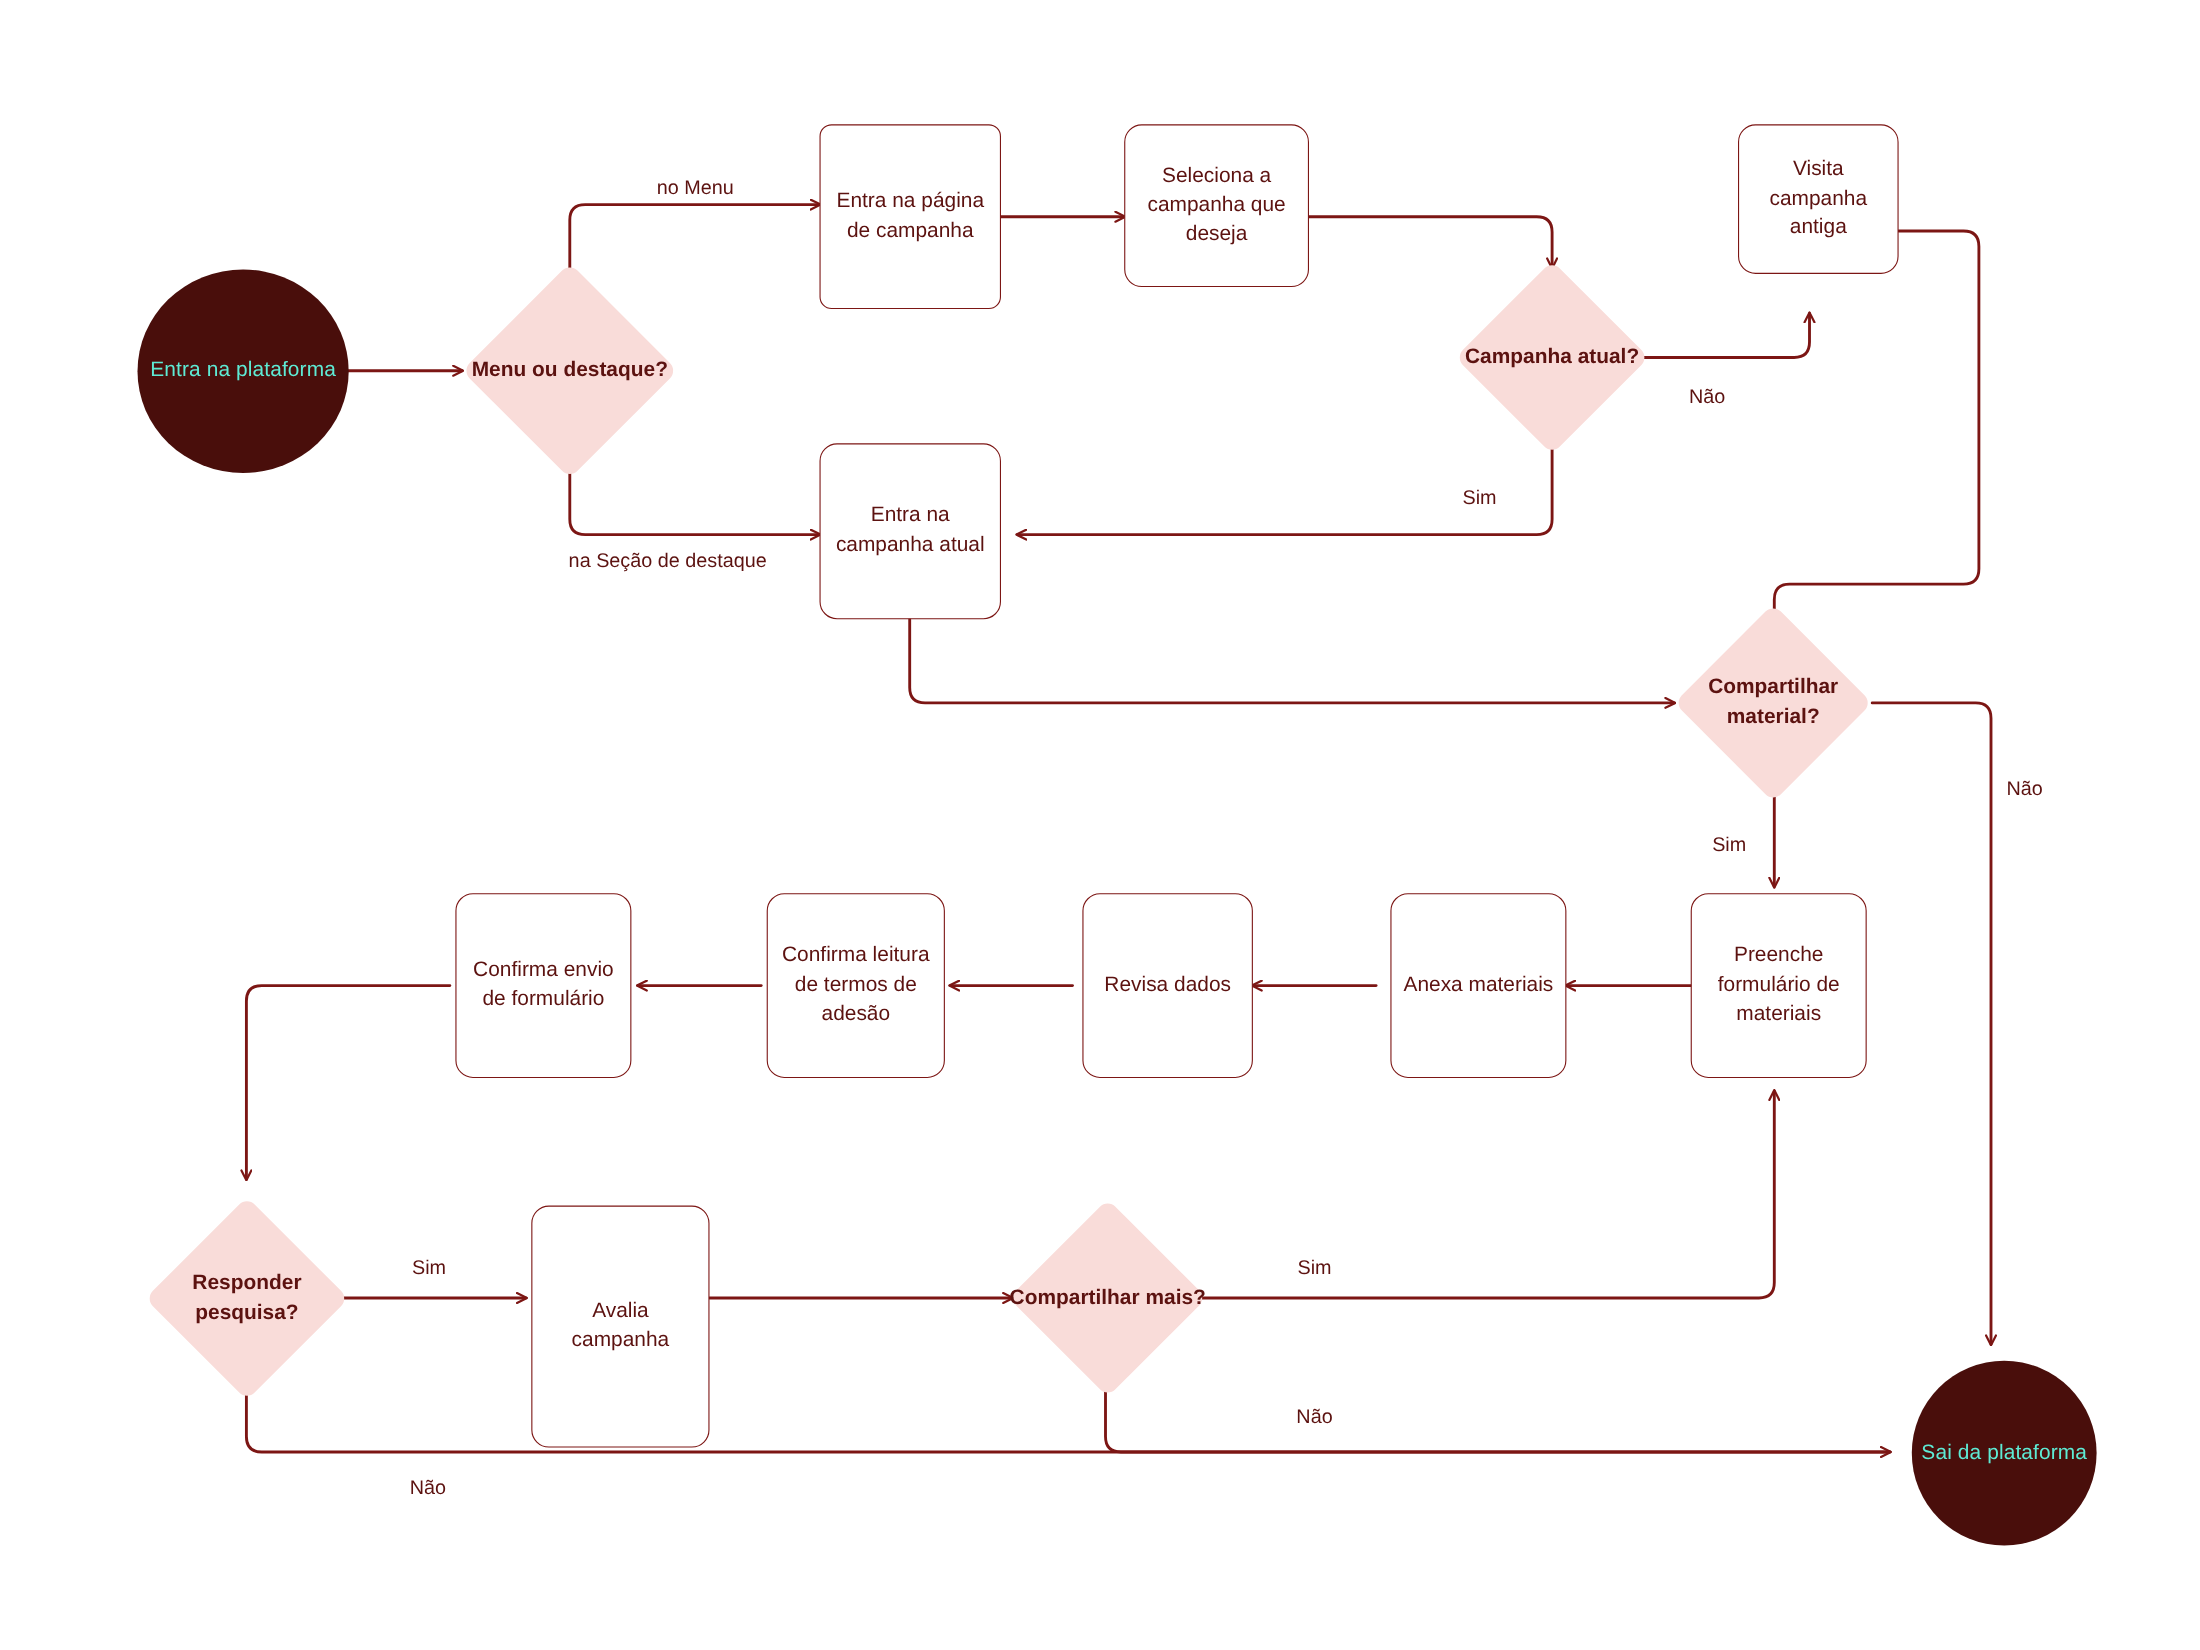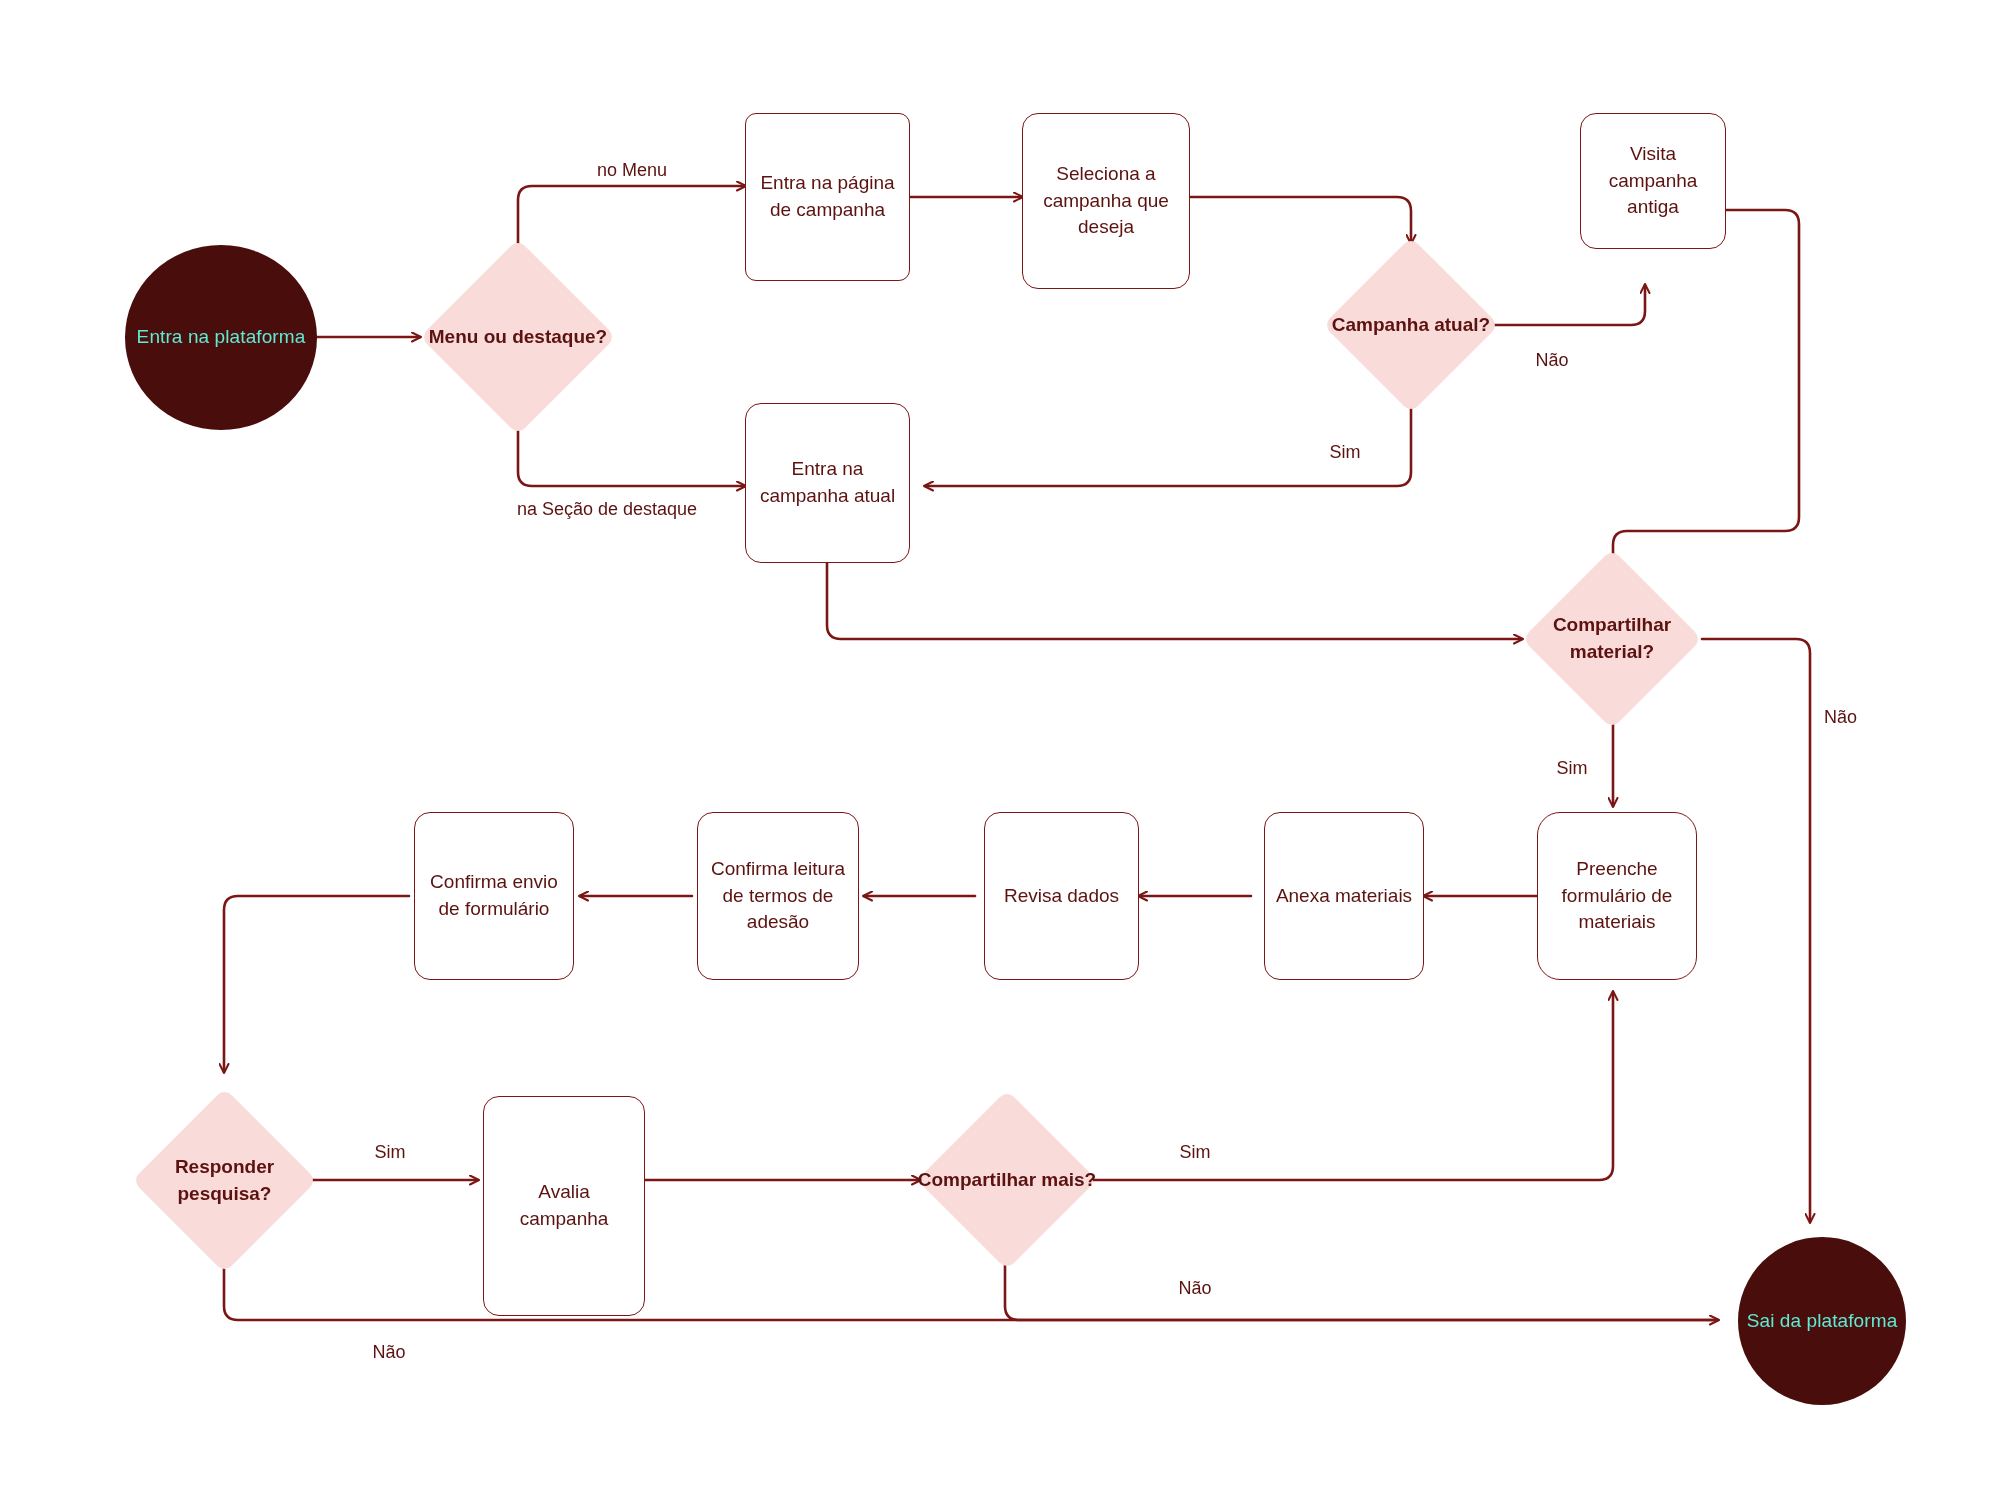--- a/index.html
+++ b/index.html
@@ -142,21 +142,21 @@
 
   <div class="node decision" style="left:420px; top:239px; width:196px; height:196px;">
     <span class="dia"></span>
     <span class="txt">Menu ou destaque?</span>
   </div>
 
   <div class="node process" style="left:745px; top:113px; width:165px; height:168px;border-radius:11px;">
     <span class="txt">Entra na página de campanha</span>
   </div>
 
-  <div class="node process" style="left:1022px; top:113px; width:168px; height:176px;">
+  <div class="node process" style="left:1022px; top:113px; width:168px; height:148px;">
     <span class="txt">Seleciona a campanha que deseja</span>
   </div>
 
   <div class="node decision" style="left:1323px; top:237px; width:176px; height:176px;">
     <span class="dia"></span>
     <span class="txt">Campanha atual?</span>
   </div>
 
   <div class="node process" style="left:1580px; top:113px; width:146px; height:136px;">
     <span class="txt">Visita campanha antiga</span>
@@ -164,21 +164,21 @@
 
   <div class="node process" style="left:745px; top:403px; width:165px; height:160px;">
     <span class="txt">Entra na campanha atual</span>
   </div>
 
   <div class="node decision" style="left:1522px; top:549px; width:180px; height:180px;">
     <span class="dia"></span>
     <span class="txt">Compartilhar material?</span>
   </div>
 
-  <div class="node process" style="left:1537px; top:812px; width:160px; height:168px;border-radius:23px;">
+  <div class="node process" style="left:1537px; top:812px; width:160px; height:168px;">
     <span class="txt">Preenche formulário de materiais</span>
   </div>
 
   <div class="node process" style="left:1264px; top:812px; width:160px; height:168px;">
     <span class="txt">Anexa materiais</span>
   </div>
 
   <div class="node process" style="left:984px; top:812px; width:155px; height:168px;">
     <span class="txt">Revisa dados</span>
   </div>

